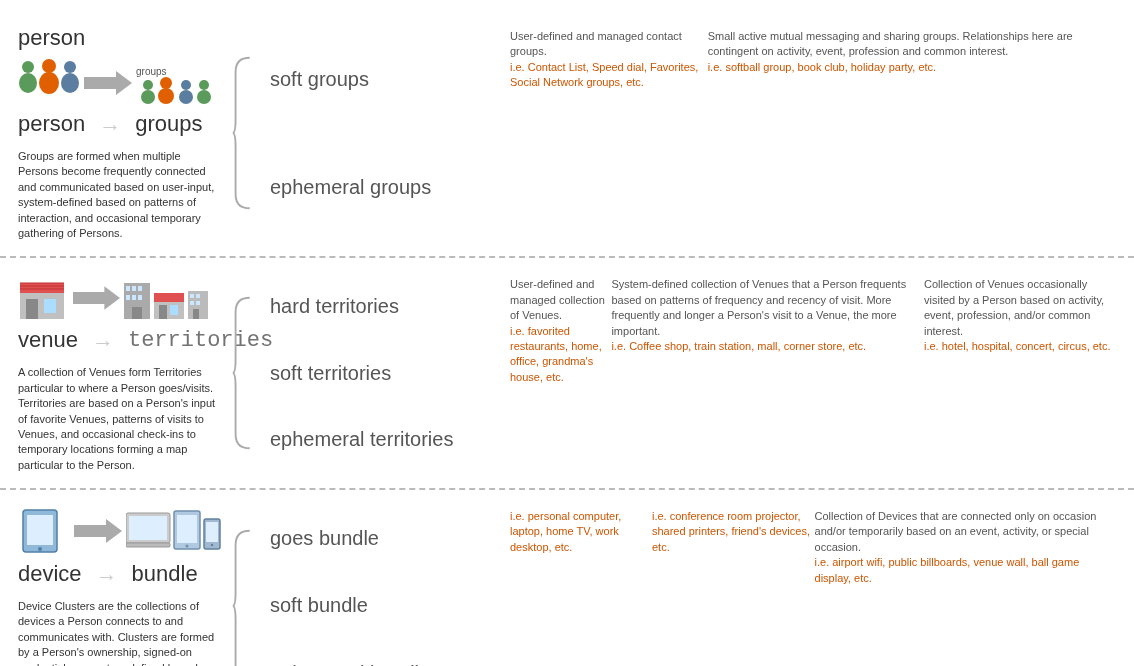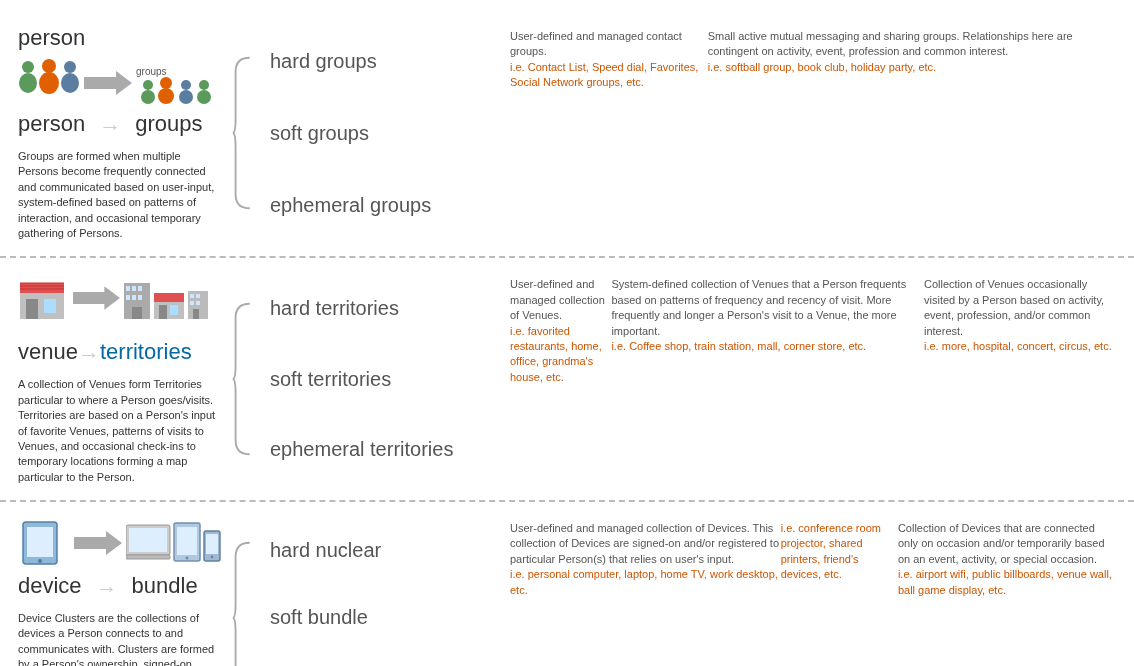--- a/index.html
+++ b/index.html
@@ -166,21 +166,20 @@
       <p class="description-text">Groups are formed when multiple Persons become frequently connected and communicated based on user-input, system-defined based on patterns of interaction, and occasional temporary gathering of Persons.</p>
     </div>
 
     <div class="brace-panel">
       <svg class="brace-svg" viewBox="0 0 30 170">
         <path d="M20,5 Q5,5 5,20 L5,70 Q5,85 2,85 Q5,85 5,100 L5,150 Q5,165 20,165" stroke="#aaa" stroke-width="2" fill="none"></path>
       </svg>
     </div>
 
     <div class="categories-panel">
-      <div class="category-label">hard groups</div>
       <div class="category-label">soft groups</div>
       <div class="category-label">ephemeral groups</div>
     </div>
 
     <div class="descriptions-panel">
       <div class="desc-block">
         <p>User-defined and managed contact groups.</p>
         <p class="orange">i.e. Contact List, Speed dial, Favorites, Social Network groups, etc.</p>
       </div>
       <div class="desc-block">
@@ -228,24 +227,24 @@
           <rect x="46" y="32" width="8" height="10" fill="#aaddff"></rect>
 
           <rect x="64" y="18" width="20" height="28" fill="#bbb"></rect>
           <rect x="66" y="21" width="4" height="4" fill="#cce6ff"></rect>
           <rect x="72" y="21" width="4" height="4" fill="#cce6ff"></rect>
           <rect x="66" y="28" width="4" height="4" fill="#cce6ff"></rect>
           <rect x="72" y="28" width="4" height="4" fill="#cce6ff"></rect>
           <rect x="69" y="36" width="6" height="10" fill="#888"></rect>
         </svg>
       </div>
-      <div style="display:flex; margin-bottom:6px; margin-top:16px;align-items:flex-end;">
+      <div style="display:flex; gap:14px; margin-bottom:6px; margin-top:4px;align-items:flex-end;">
         <span class="concept-label" style="font-size:22px; font-weight:300; color:#333;">venue</span>
         <span style="font-size:22px;color:#ccc;">→</span>
-        <span class="concept-label-right" style="font-size:22px; font-weight:300; color:#0369a1;">territories</span>
+        <span class="concept-label-right" style="font-size:22px; font-weight:300; color:#737373;font-family:Liberation Mono, monospace;">territories</span>
       </div>
       <p class="description-text">A collection of Venues form Territories particular to where a Person goes/visits. Territories are based on a Person's input of favorite Venues, patterns of visits to Venues, and occasional check-ins to temporary locations forming a map particular to the Person.</p>
     </div>
 
     <div class="brace-panel">
       <svg class="brace-svg" viewBox="0 0 30 170">
         <path d="M20,5 Q5,5 5,20 L5,70 Q5,85 2,85 Q5,85 5,100 L5,150 Q5,165 20,165" stroke="#aaa" stroke-width="2" fill="none"></path>
       </svg>
     </div>
 
@@ -259,21 +258,21 @@
       <div class="desc-block">
         <p>User-defined and managed collection of Venues.</p>
         <p class="orange">i.e. favorited restaurants, home, office, grandma's house, etc.</p>
       </div>
       <div class="desc-block">
         <p>System-defined collection of Venues that a Person frequents based on patterns of frequency and recency of visit. More frequently and longer a Person's visit to a Venue, the more important.</p>
         <p class="orange">i.e. Coffee shop, train station, mall, corner store, etc.</p>
       </div>
       <div class="desc-block">
         <p>Collection of Venues occasionally visited by a Person based on activity, event, profession, and/or common interest.</p>
-        <p class="orange">i.e. more, hospital, concert, circus, etc.</p>
+        <p class="orange">i.e. hotel, hospital, concert, circus, etc.</p>
       </div>
     </div>
   </div>
 
   <div class="section-row">
 
     <div class="left-panel">
       <div class="icons-row">
 
         <svg width="52" height="50">
@@ -309,28 +308,27 @@
       <p class="description-text">Device Clusters are the collections of devices a Person connects to and communicates with. Clusters are formed by a Person's ownership, signed-on credentials, or system-defined based on patterns of interaction, and occasional temporary connection of Devices.</p>
     </div>
 
     <div class="brace-panel">
       <svg class="brace-svg" viewBox="0 0 30 170">
         <path d="M20,5 Q5,5 5,20 L5,70 Q5,85 2,85 Q5,85 5,100 L5,150 Q5,165 20,165" stroke="#aaa" stroke-width="2" fill="none"></path>
       </svg>
     </div>
 
     <div class="categories-panel">
-      <div class="category-label">hard nuclear</div>
+      <div class="category-label">goes bundle</div>
       <div class="category-label">soft bundle</div>
       <div class="category-label">ephemeral bundle</div>
     </div>
 
     <div class="descriptions-panel">
       <div class="desc-block">
-        <p>User-defined and managed collection of Devices. This collection of Devices are signed-on and/or registered to particular Person(s) that relies on user's input.</p>
         <p class="orange">i.e. personal computer, laptop, home TV, work desktop, etc.</p>
       </div>
       <div class="desc-block">
         <p class="orange">i.e. conference room projector, shared printers, friend's devices, etc.</p>
       </div>
       <div class="desc-block">
         <p>Collection of Devices that are connected only on occasion and/or temporarily based on an event, activity, or special occasion.</p>
         <p class="orange">i.e. airport wifi, public billboards, venue wall, ball game display, etc.</p>
       </div>
     </div>

